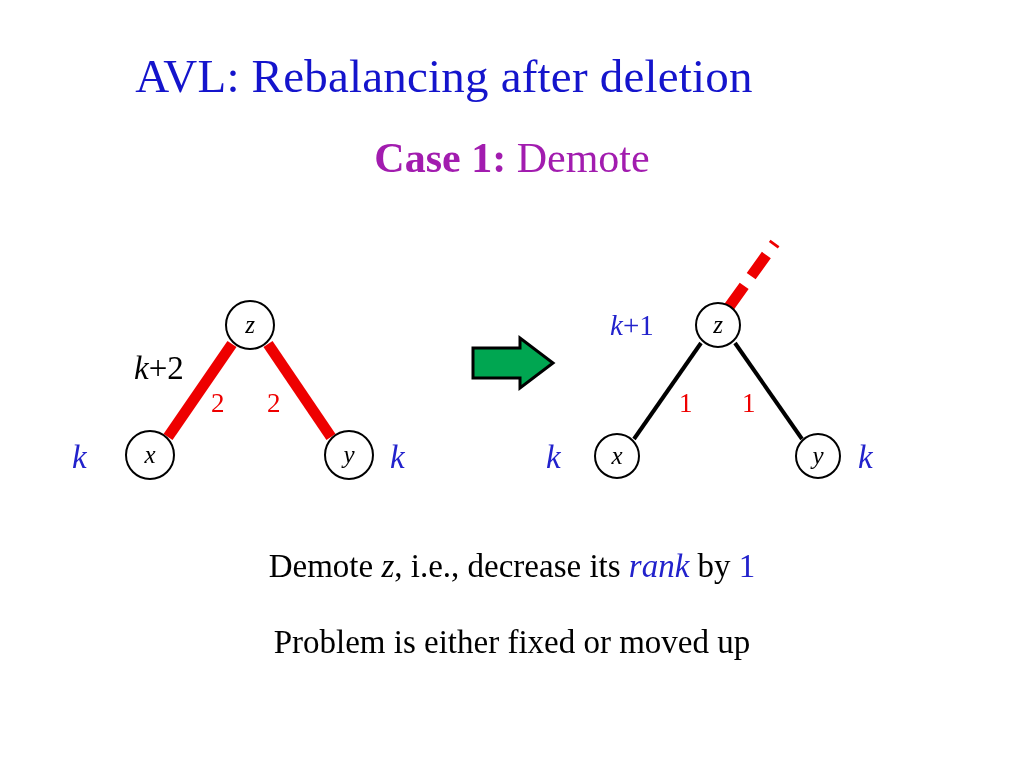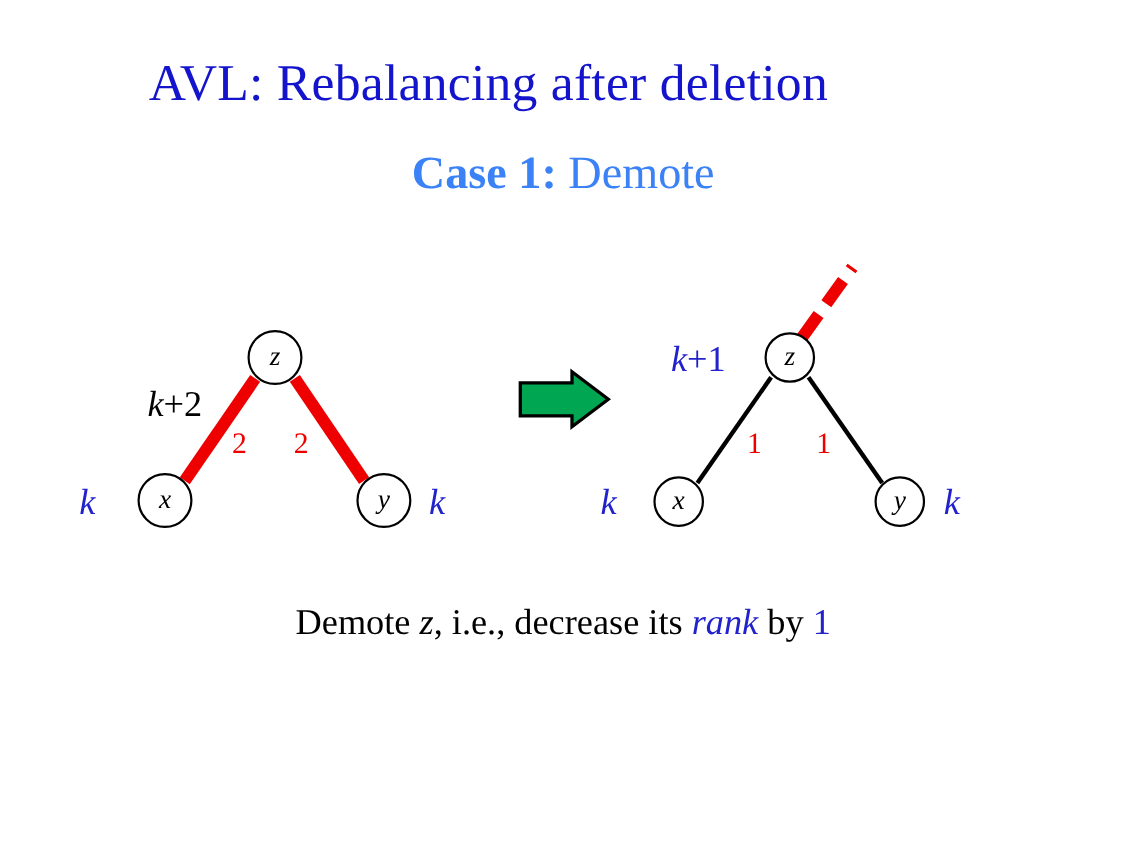--- a/index.html
+++ b/index.html
@@ -35,21 +35,21 @@
     white-space: nowrap;
   }
   .title-sub {
     position: absolute;
     left: 0;
     top: 136px;
     width: 1024px;
     text-align: center;
     font-size: 42px;
     line-height: 1.05;
-    color: #3b82f6;
+    color: #a21caf;
     white-space: nowrap;
   }
   .title-sub .strong { font-weight: bold; }
 
   
   .diagram {
     position: absolute;
     left: 0;
     top: 0;
     width: 1024px;
@@ -79,21 +79,21 @@
   .lbl {
     position: absolute;
     white-space: nowrap;
     line-height: 1;
   }
   .lbl-rank-black {
     font-size: 33px;
     color: #000000;
   }
   .lbl-rank-blue {
-    font-size: 33px;
+    font-size: 29px;
     color: #2222cc;
   }
   .lbl-k-blue {
     font-size: 33px;
     color: #2222cc;
     font-style: italic;
   }
   .lbl-edge-red {
     font-size: 27px;
     color: #ee0000;
@@ -191,14 +191,15 @@
   <div class="lbl lbl-k-blue" style="left:858px; top:441px;">k</div>
 
   <div class="lbl lbl-edge-red" style="left:679px; top:390px;">1</div>
 
   <div class="lbl lbl-edge-red" style="left:742px; top:390px;">1</div>
 
   <div class="caption caption-1">
     <span>Demote </span><span class="ital">z</span><span>, i.e., decrease its </span><span class="blue-ital">rank</span><span> by </span><span class="blue">1</span>
   </div>
 
+  <div class="caption caption-2">Problem is either fixed or moved up</div>
 
 </div>
 
 </body></html>

